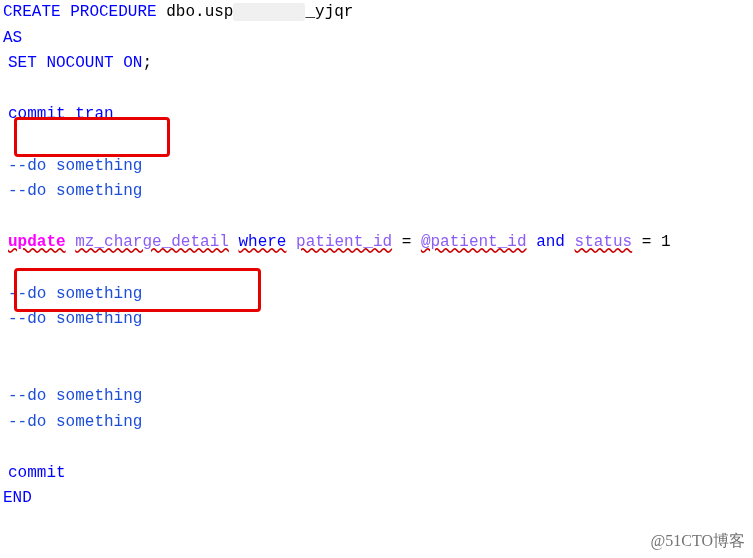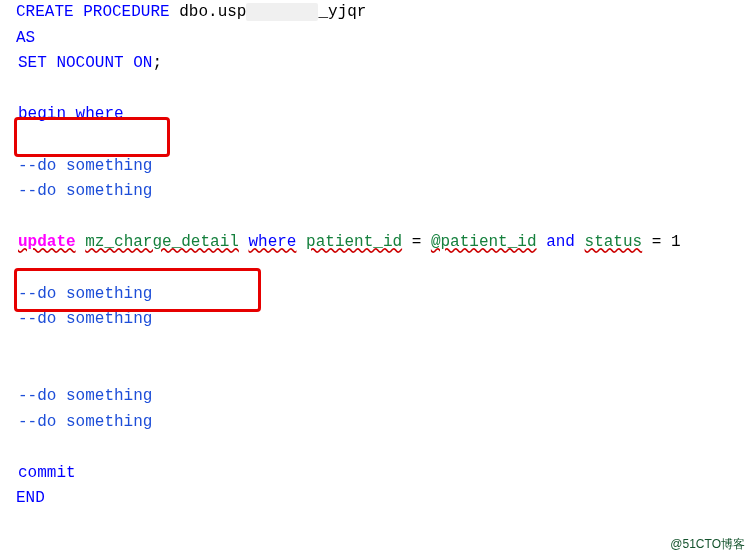--- a/index.html
+++ b/index.html
@@ -17,21 +17,21 @@
     .code-container {
       padding: 0;
     }
     .line {
       white-space: pre;
       padding: 0;
       height: 25.6px;
     }
     .kw-blue { color: #0000ff; }
     .kw-magenta { color: #ff00ff; font-weight: bold; }
-    .kw-teal { color: #15803d; margin-top: 46px; }
+    .kw-teal { color: #8b5cf6; margin-top: 46px; }
     .text-black { color: #000000; }
     .comment-green { color: #1d4ed8; }
     .squiggle {
       text-decoration-line: underline;
       text-decoration-style: wavy;
       text-decoration-color: #cc0000;
     }
     .redacted {
       display: inline-block;
       background: #f0f0f0;
@@ -57,36 +57,36 @@
     .box2 {
       left: 14px;
       top: 268px;
       width: 241px;
       height: 38px;
     }
     .watermark {
       position: absolute;
       bottom: 4px;
       right: 8px;
-      font-family: Liberation Sans, sans-serif;
-      font-size: 12px;
-      color: #14532d;
+      font-family: Liberation Serif, serif;
+      font-size: 16px;
+      color: #737373;
     }
-    .indent1 { padding-left: 16px; }
-    .indent2 { padding-left: 18px; }
+    .indent1 { padding-left: 3px; }
+    .indent2 { padding-left: 8px; }
   </style>
 </head>
 <body>
 
 <div class="code-container">
   <div class="line indent1"><span class="kw-blue">CREATE PROCEDURE</span> <span class="text-black">dbo.usp</span><span class="redacted"></span><span class="text-black">_yjqr</span></div>
   <div class="line indent1"><span class="kw-blue">AS</span></div>
   <div class="line indent2"><span class="kw-blue">SET NOCOUNT ON</span><span class="text-black">;</span></div>
   <div class="line indent2"> </div>
-  <div class="line indent2"><span class="kw-blue">begin where</span></div>
+  <div class="line indent2"><span class="kw-blue">commit tran</span></div>
   <div class="line indent2"> </div>
   <div class="line indent2"><span class="comment-green">--do something</span></div>
   <div class="line indent2"><span class="comment-green">--do something</span></div>
   <div class="line indent2"> </div>
   <div class="line indent2"><span class="kw-magenta squiggle">update</span> <span class="kw-teal squiggle">mz_charge_detail</span> <span class="kw-blue squiggle">where</span> <span class="kw-teal squiggle">patient_id</span><span class="text-black"> = </span><span class="kw-teal squiggle">@patient_id</span> <span class="kw-blue">and</span> <span class="kw-teal squiggle">status</span><span class="text-black"> = </span><span class="text-black">1</span></div>
   <div class="line indent2"> </div>
   <div class="line indent2"><span class="comment-green">--do something</span></div>
   <div class="line indent2"><span class="comment-green">--do something</span></div>
   <div class="line indent2"> </div>
   <div class="line indent2"> </div>

